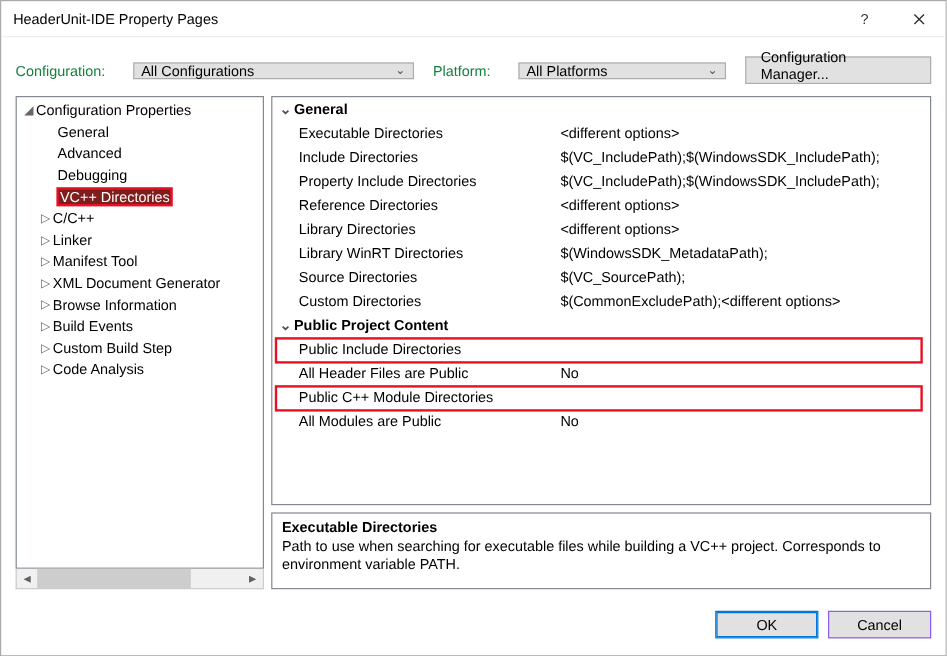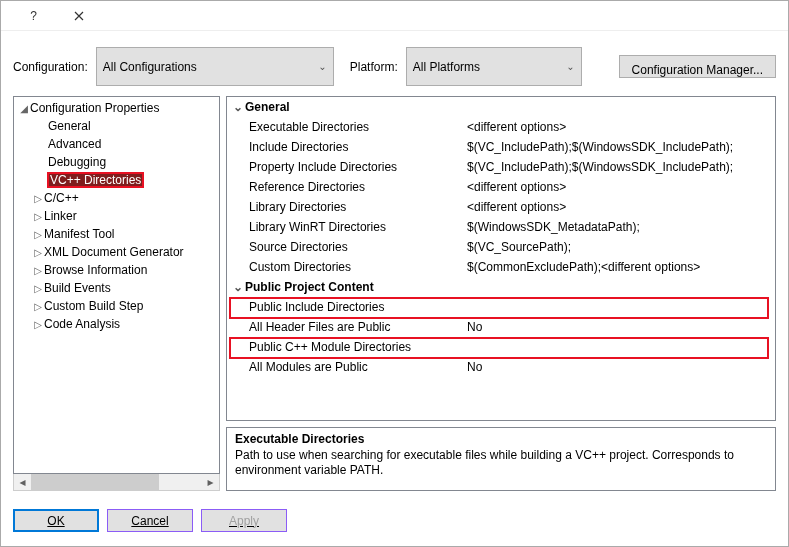--- a/index.html
+++ b/index.html
@@ -2,22 +2,22 @@
 <html><head>
 <meta charset="utf-8">
 <style>
   * { box-sizing: border-box; font-family: "Segoe UI", Tahoma, sans-serif; font-size: 12px; }
   body { margin: 0; padding: 0; background: #fff; }
   .window { width: 789px; height: 547px; border: 1px solid #aaa; background: #fff; display: flex; flex-direction: column; }
   .titlebar { height: 30px; display: flex; align-items: center; padding: 0 0 0 10px; border-bottom: 1px solid #eee; }
   .titlebar .title { flex: 1; }
   .titlebar .btn { width: 45px; height: 30px; display: flex; align-items: center; justify-content: center; color: #333; }
   .config-row { display: flex; align-items: center; padding: 16px 12px 10px 12px; gap: 8px; }
-  .config-row label { color: #000000; }
-  .combo { height: 39px; border: 1px solid #adadad; background: #e1e1e1; display: flex; align-items: center; justify-content: space-between; padding: 0 6px; }
+  .config-row label { color: #15803d; }
+  .combo { height: 14px; border: 1px solid #adadad; background: #e1e1e1; display: flex; align-items: center; justify-content: space-between; padding: 0 6px; margin-left: 15px; }
   .combo .chev { font-size: 10px; color: #555; }
   .cfg-mgr { height: 23px; border: 1px solid #adadad; background: #e1e1e1; padding: 0 12px; display: flex; align-items: flex-end; }
   .body { flex: 1; display: flex; padding: 0 12px 8px 12px; gap: 6px; min-height: 0; }
   .tree-wrap { width: 207px; display: flex; flex-direction: column; }
   .tree { flex: 1; border: 1px solid #828790; overflow: hidden; padding-top: 2px; }
   .tree-row { display: flex; align-items: center; height: 18px; padding-left: 4px; white-space: nowrap; }
   .tree-row .arw { width: 12px; display: inline-flex; justify-content: center; color: #666; font-size: 10px; }
   .tree-row.sel .lbl { background: #7f1d1d; color: #fff; outline: 2px solid #e81123; outline-offset: -1px; padding: 0 2px; }
   .ind1 { padding-left: 18px; }
   .ind1 .arw { margin-left: 0; }
@@ -31,31 +31,32 @@
   .grid-inner { position: absolute; inset: 0; }
   .cat { display: flex; align-items: center; height: 20px; font-weight: bold; padding-left: 4px; }
   .cat .arw { width: 14px; color: #555; display:inline-flex; justify-content:center; }
   .prop { display: flex; align-items: center; height: 20px; padding-left: 22px; }
   .prop .k { width: 218px; flex-shrink: 0; overflow: hidden; text-overflow: ellipsis; white-space: nowrap; }
   .prop .v { flex: 1; overflow: hidden; text-overflow: ellipsis; white-space: nowrap; }
   .hl-box { position: absolute; border: 2px solid #e81123; pointer-events: none; }
   .desc { border: 1px solid #828790; height: 64px; padding: 4px 8px; }
   .desc .dtitle { font-weight: bold; margin-bottom: 2px; }
   .desc .dtext { color: #000; line-height: 1.25; }
-  .footer { display: flex; gap: 8px; padding: 10px 12px 14px 12px; text-decoration: underline; }
+  .footer { display: flex; justify-content: flex-end; gap: 8px; padding: 10px 12px 14px 12px; }
   .btn2 { width: 86px; height: 23px; border: 1px solid #8b5cf6; background: #e1e1e1; display: flex; align-items: center; justify-content: center; }
   .btn2.primary { border: 1px solid #0078d7; box-shadow: inset 0 0 0 1px #0078d7; }
   .btn2.disabled { color: #a0a0a0; }
 </style>
 </head>
 <body>
 
 <div class="window">
 
   <div class="titlebar">
+    <span class="title">HeaderUnit-IDE Property Pages</span>
     <div class="btn">?</div>
     <div class="btn">
       <svg width="10" height="10" viewBox="0 0 10 10">
           <path d="M1 1 L9 9 M9 1 L1 9" stroke="#333" stroke-width="1.2"></path>
         </svg>
     </div>
   </div>
 
   <div class="config-row">
     <label>Configuration:</label>
@@ -207,18 +208,15 @@
     </div>
   </div>
 
   <div class="footer">
     <div class="btn2 primary">
         <span>OK</span>
       </div>
     <div class="btn2">
         <span>Cancel</span>
       </div>
-    <div class="btn2 disabled">
-        <span>Apply</span>
-      </div>
   </div>
 
 </div>
 
 </body></html>

